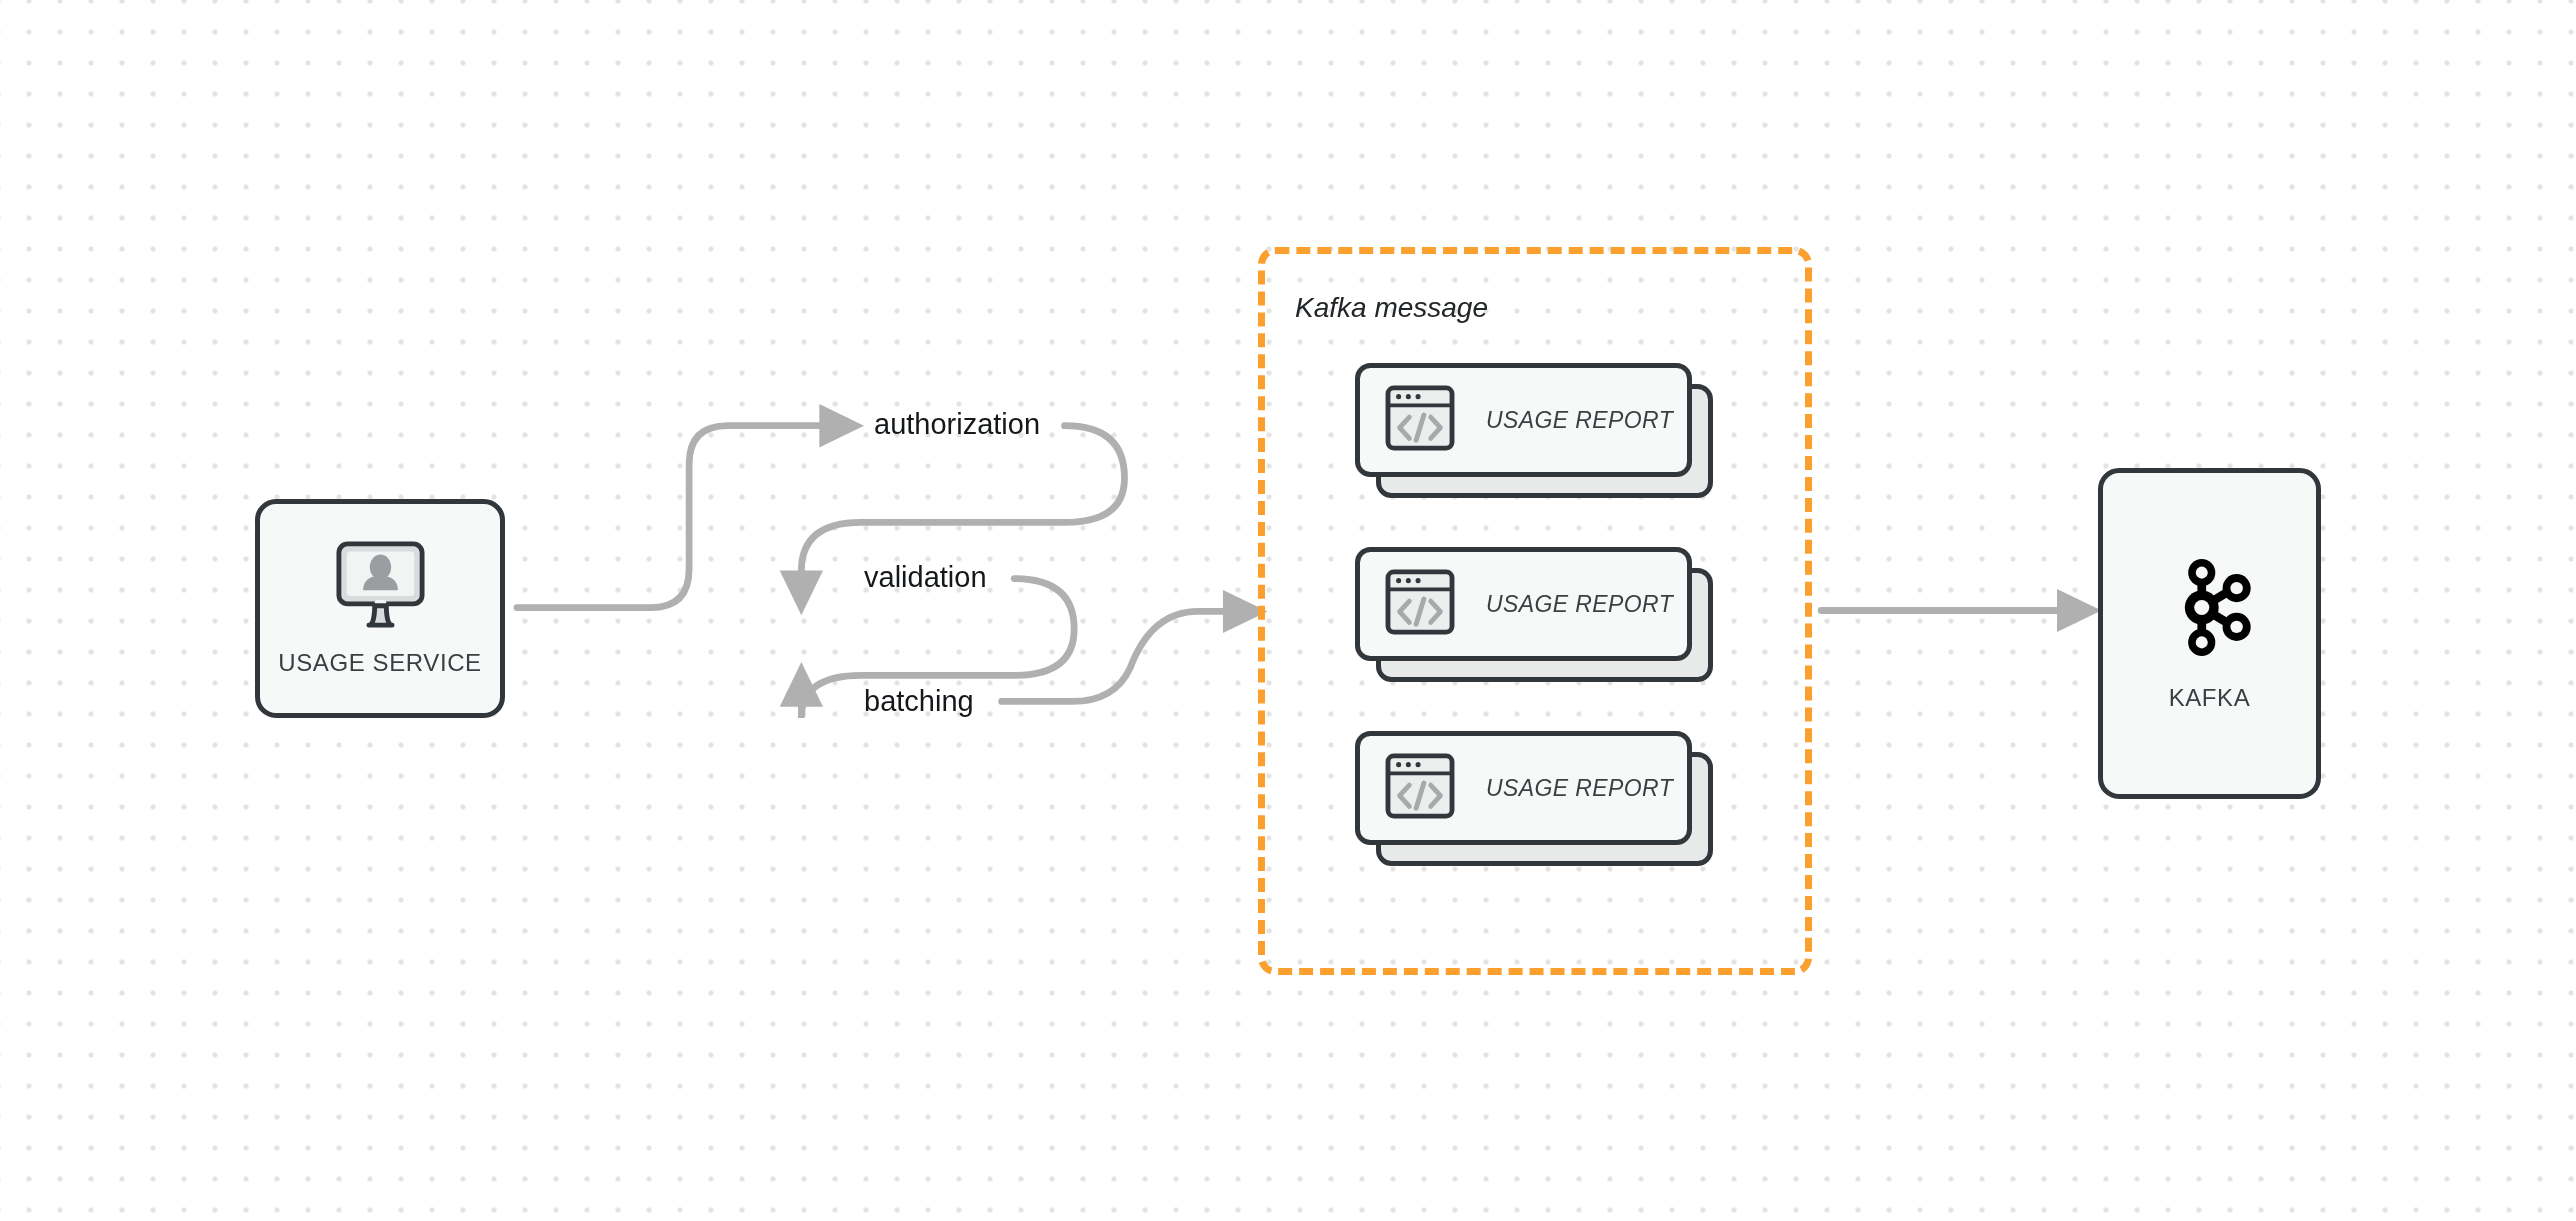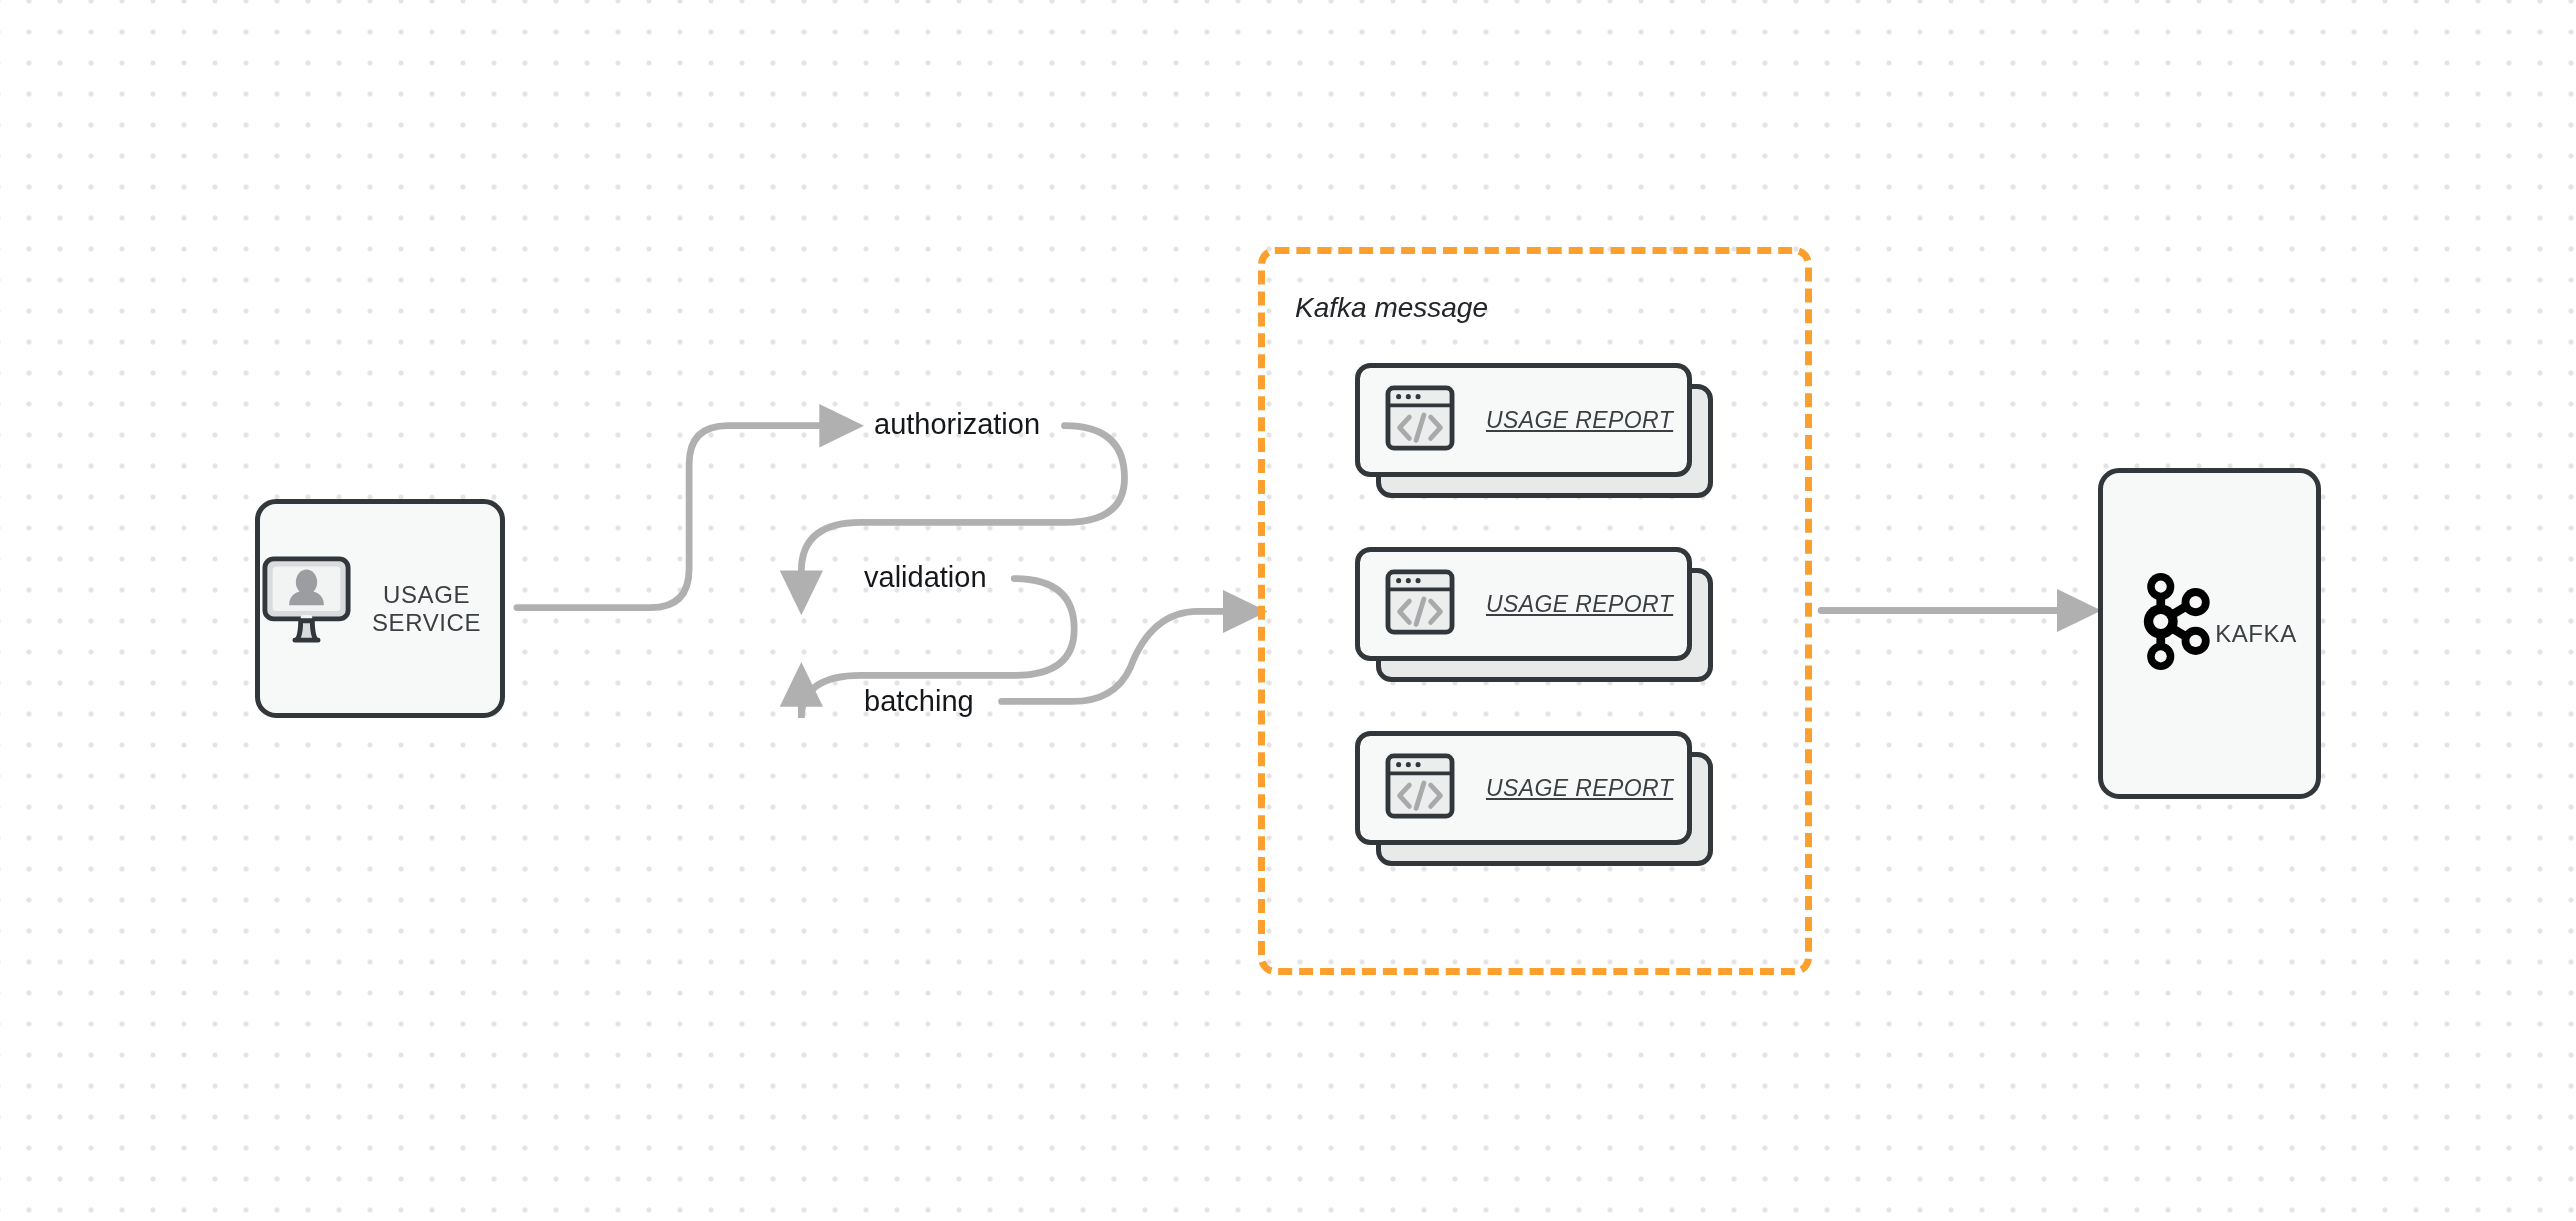--- a/index.html
+++ b/index.html
@@ -27,21 +27,21 @@
   }
 
   
   .node {
     position: absolute;
     background: #f7f9f8;
     border: 5.8px solid #32373c;
     border-radius: 21px;
     box-sizing: border-box;
     display: flex;
-    flex-direction: row;
+    flex-direction: column;
     align-items: center;
     justify-content: center;
   }
   .node-label {
     font-size: 24px;
     letter-spacing: 0.6px;
     color: #3b3f43;
     text-align: center;
   }
 
@@ -118,21 +118,20 @@
     margin-left: 25px;
     flex: 0 0 auto;
   }
   .report-card .card-text {
     margin-left: 31px;
     font-size: 23px;
     font-style: italic;
     color: #3b3f43;
     letter-spacing: 0.4px;
     white-space: nowrap;
-    text-decoration: underline;
   }
   #report-card-1 { left: 1355px; top: 363px; }
   #report-card-2 { left: 1355px; top: 547px; }
   #report-card-3 { left: 1355px; top: 731px; }
 
   
   .step-label {
     position: absolute;
     font-size: 29px;
     color: #15181b;

